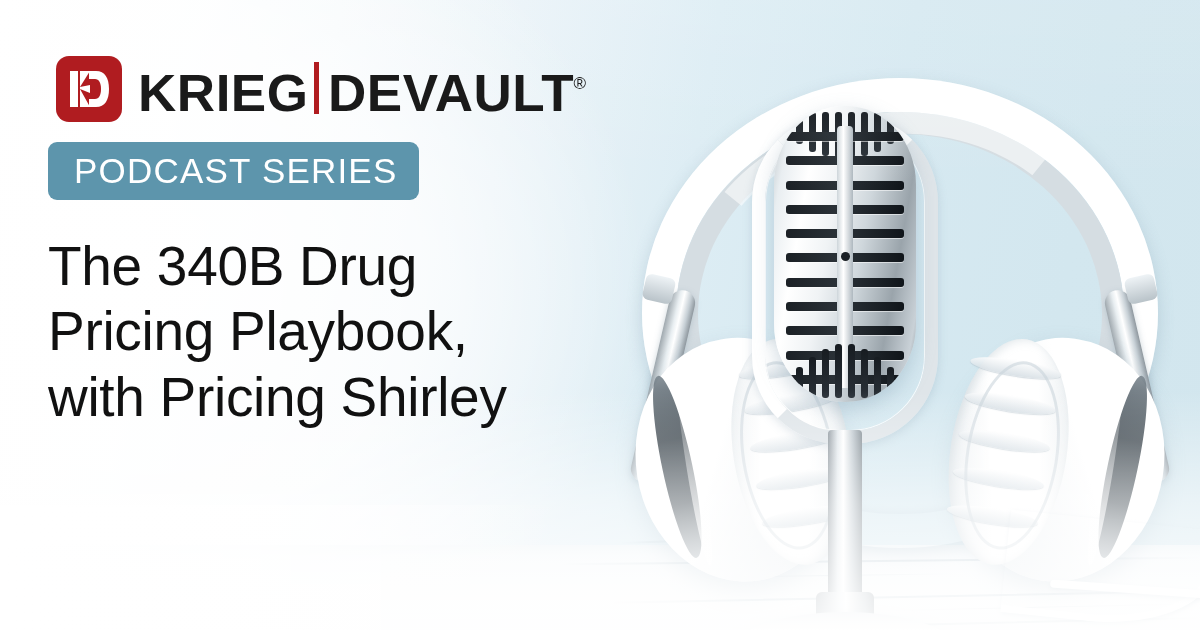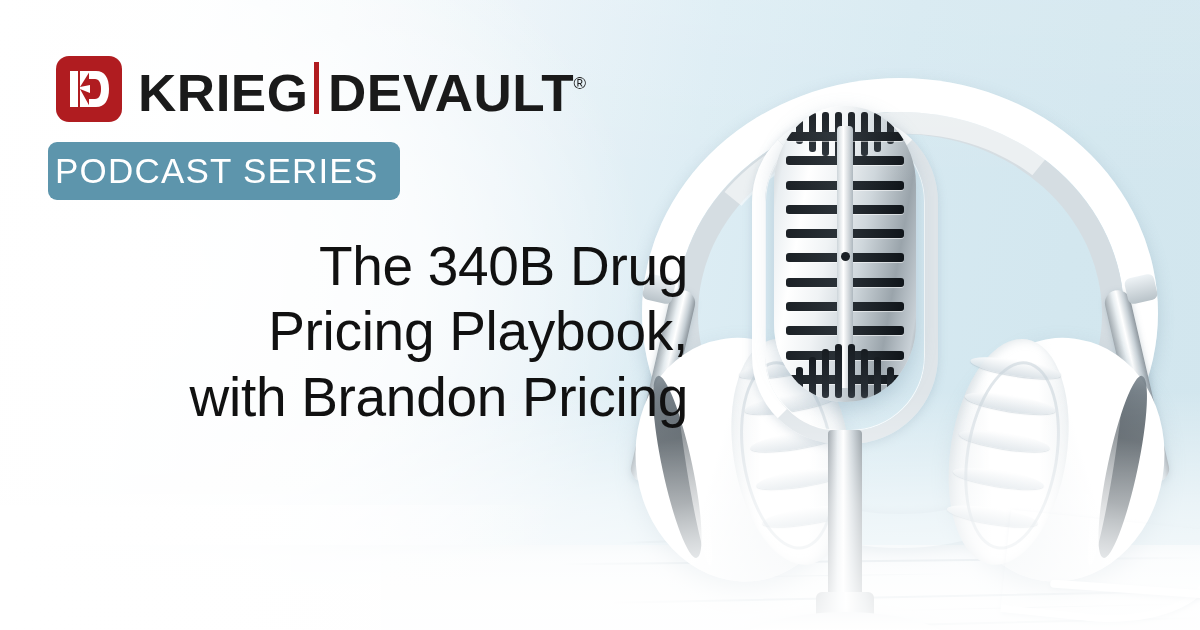--- a/index.html
+++ b/index.html
@@ -407,39 +407,39 @@
     font-size: 17px;
     color: #1a1a1a;
     margin-left: 4px;
     position: relative;
     top: -22px;
   }
 
   .badge {
     display: inline-block;
     margin-top: 16px;
-    padding: 11px 22px 12px 7px;
+    padding: 11px 22px 12px 26px;
     border-radius: 9px;
     background: #5d95ac;
     color: #ffffff;
     font-size: 35px;
     font-weight: 400;
     letter-spacing: 1.2px;
     line-height: 1;
   }
 
   .headline {
     margin-top: 34px;
     font-size: 55px;
     font-weight: 300;
     line-height: 1.19;
     color: #111111;
     letter-spacing: -0.3px;
   }
-  .headline .line { display: block; white-space: nowrap; text-align: right; }
+  .headline .line { display: block; white-space: nowrap; }
 </style>
 </head>
 <body>
 
 <div class="canvas">
 
   <div class="bg-base"></div>
   <div class="bg-leftglow"></div>
 
   <div class="table-top"></div>
@@ -562,17 +562,17 @@
         <span class="wm-text">DEVAULT</span>
         <span class="wm-reg">®</span>
       </div>
     </div>
 
     <div class="badge">PODCAST SERIES</div>
 
     <div class="headline">
       <span class="line">The 340B Drug</span>
       <span class="line">Pricing Playbook,</span>
-      <span class="line">with Brandon Pricing</span>
+      <span class="line">with Pricing Shirley</span>
     </div>
 
   </div>
 </div>
 
 </body></html>

